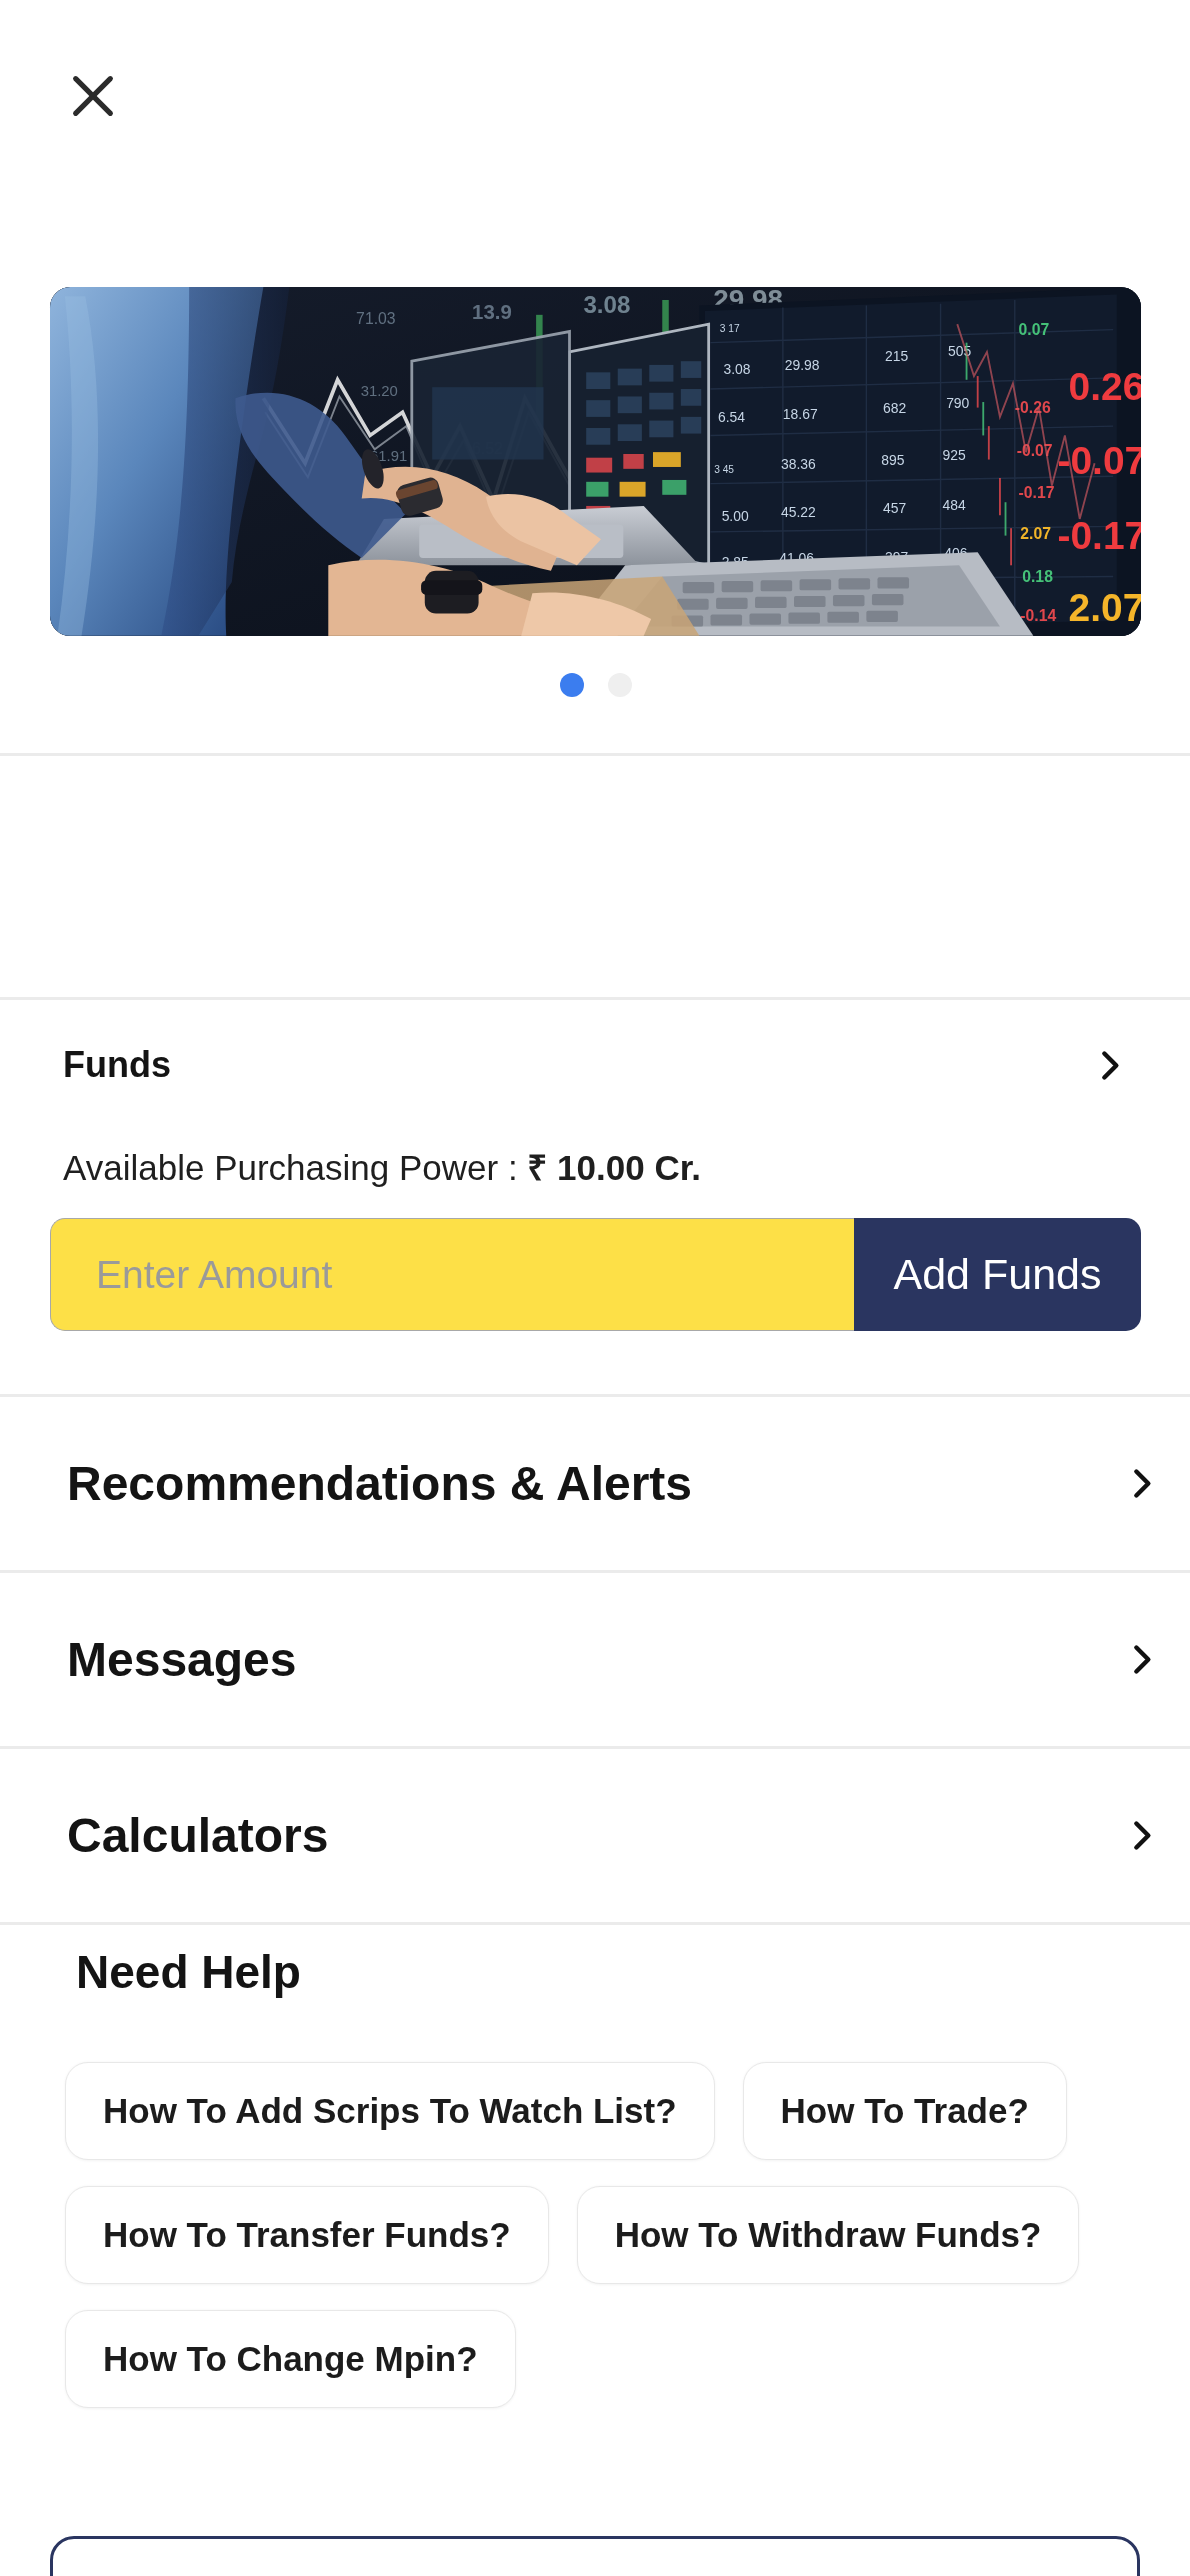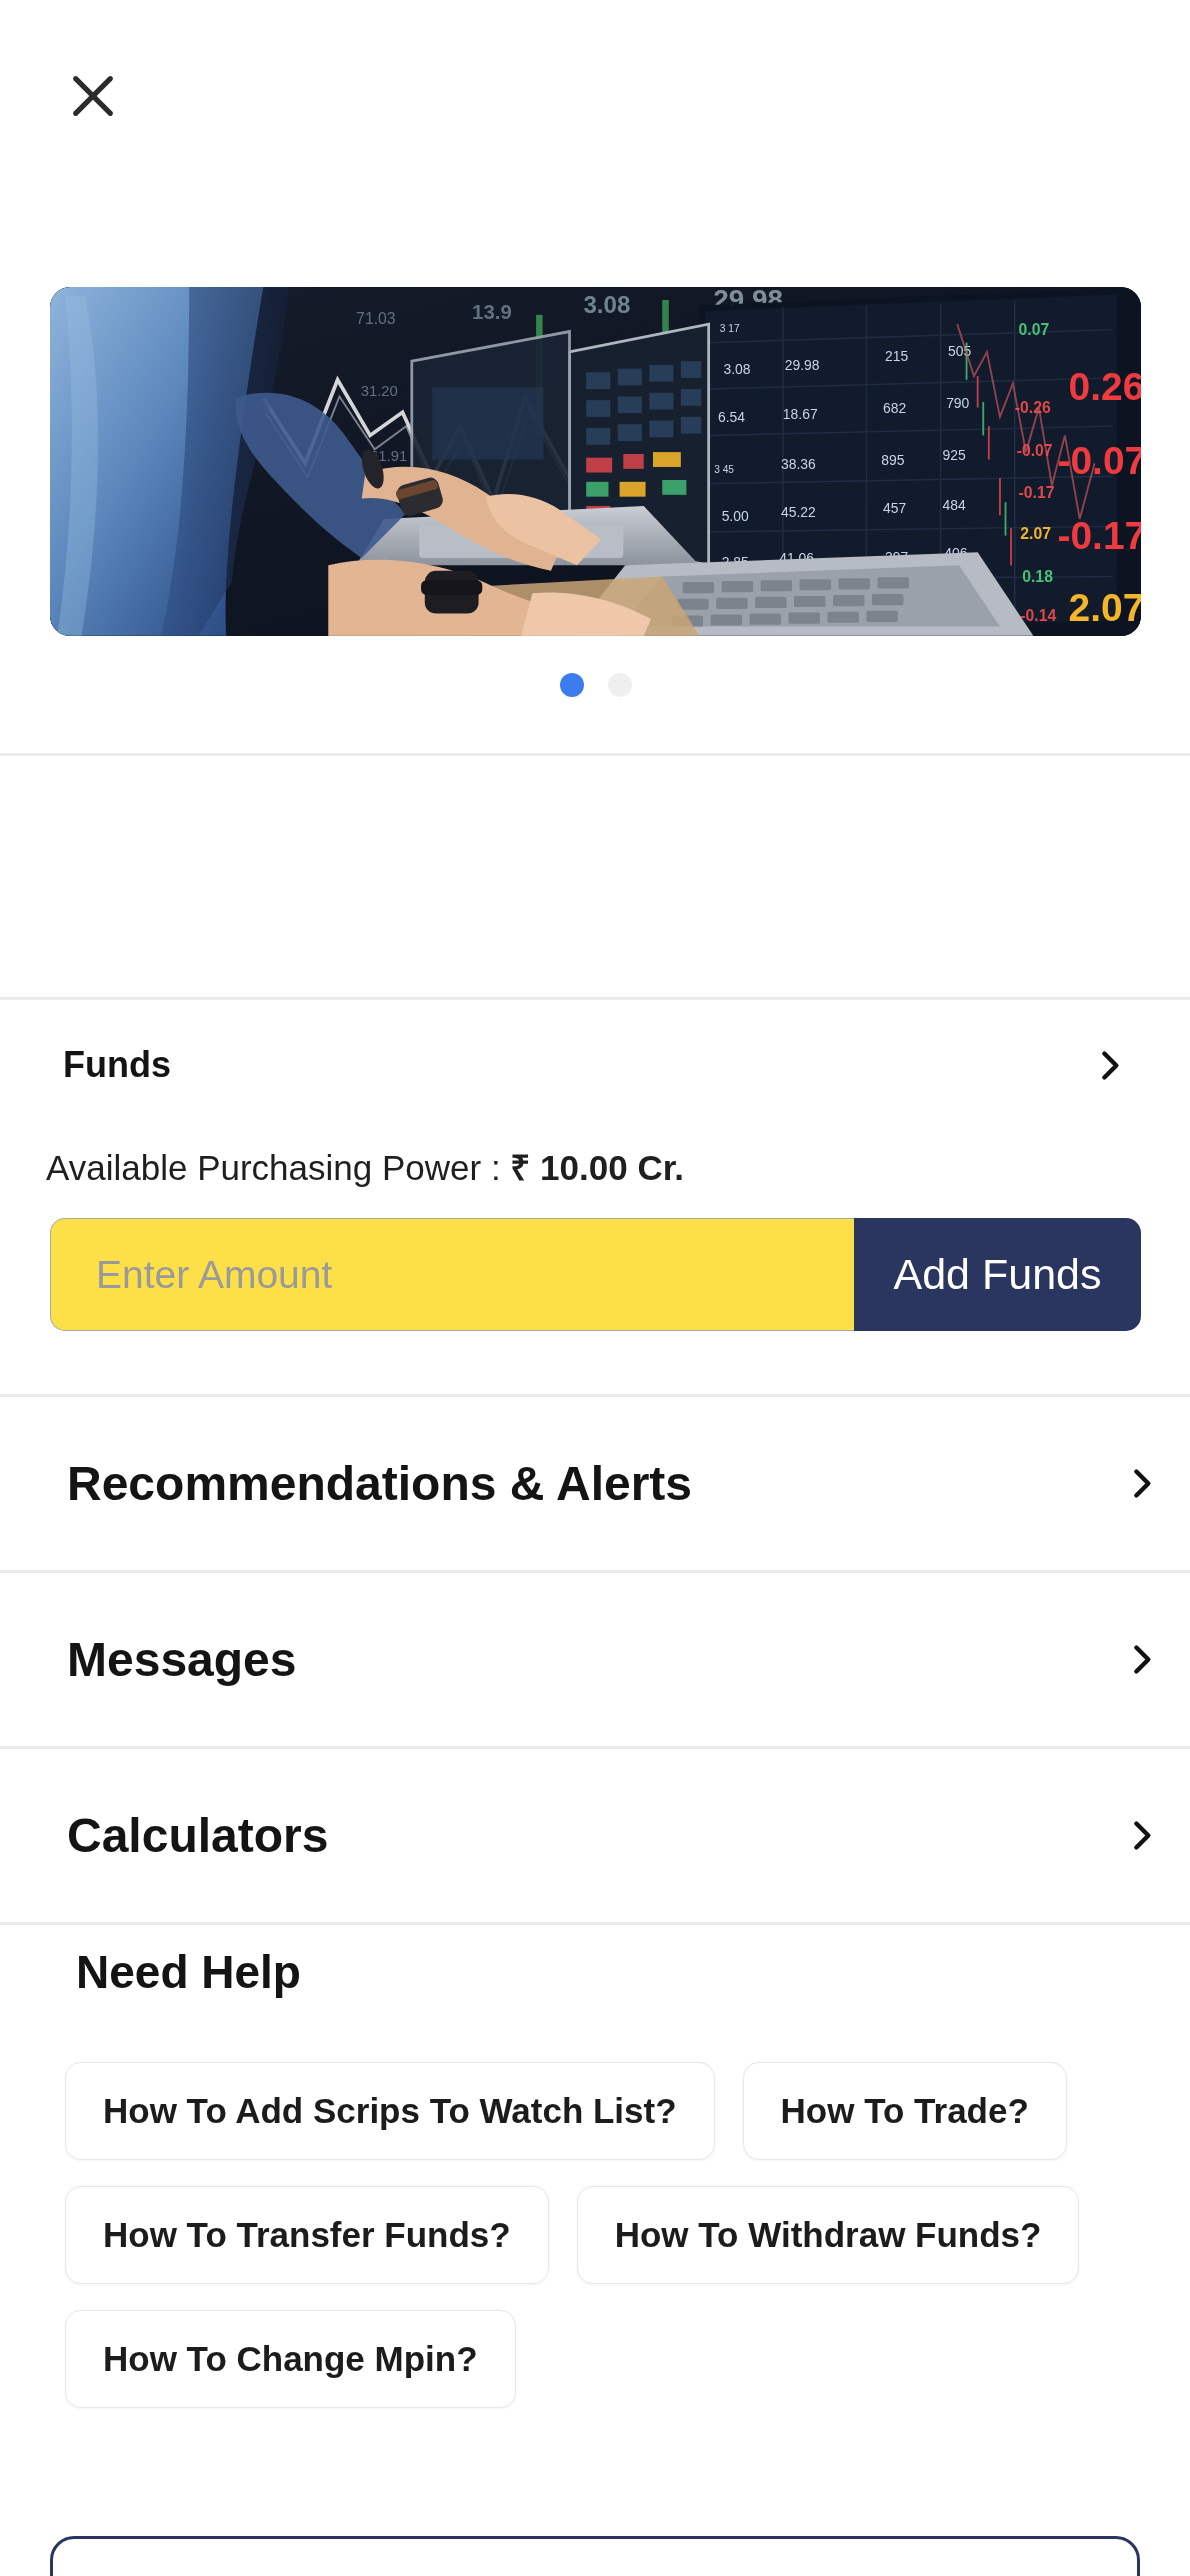--- a/index.html
+++ b/index.html
@@ -140,21 +140,21 @@
     padding: 0 54px 0 63px;
     height: 130px;
     cursor: pointer;
   }
   .row-title {
     font-size: 36px;
     font-weight: 700;
     color: #141414;
   }
   .funds-sub {
-    padding: 0 46px;
+    padding: 0 63px;
     margin-top: 13px;
     font-size: 35px;
     color: #1f1f1f;
     white-space: nowrap;
   }
   .funds-sub .amt { font-weight: 700; }
   .amount-row {
     margin: 28px 50px 0 50px;
     display: flex;
     height: 113px;
@@ -216,21 +216,21 @@
   }
   .chips {
     margin-top: 63px;
     padding: 0 52px;
     display: flex;
     flex-wrap: wrap;
     gap: 26px 28px;
   }
   .chip {
     border: 1.9px solid #E8E8E8;
-    border-radius: 16px;
+    border-radius: 23px;
     background: #ffffff;
     padding: 28px 37px;
     font-family: "Liberation Sans", sans-serif;
     font-size: 35px;
     font-weight: 700;
     color: #1c1c1c;
     white-space: nowrap;
     cursor: pointer;
     box-shadow: 0 0.9px 2.8px rgba(0,0,0,0.05);
   }

